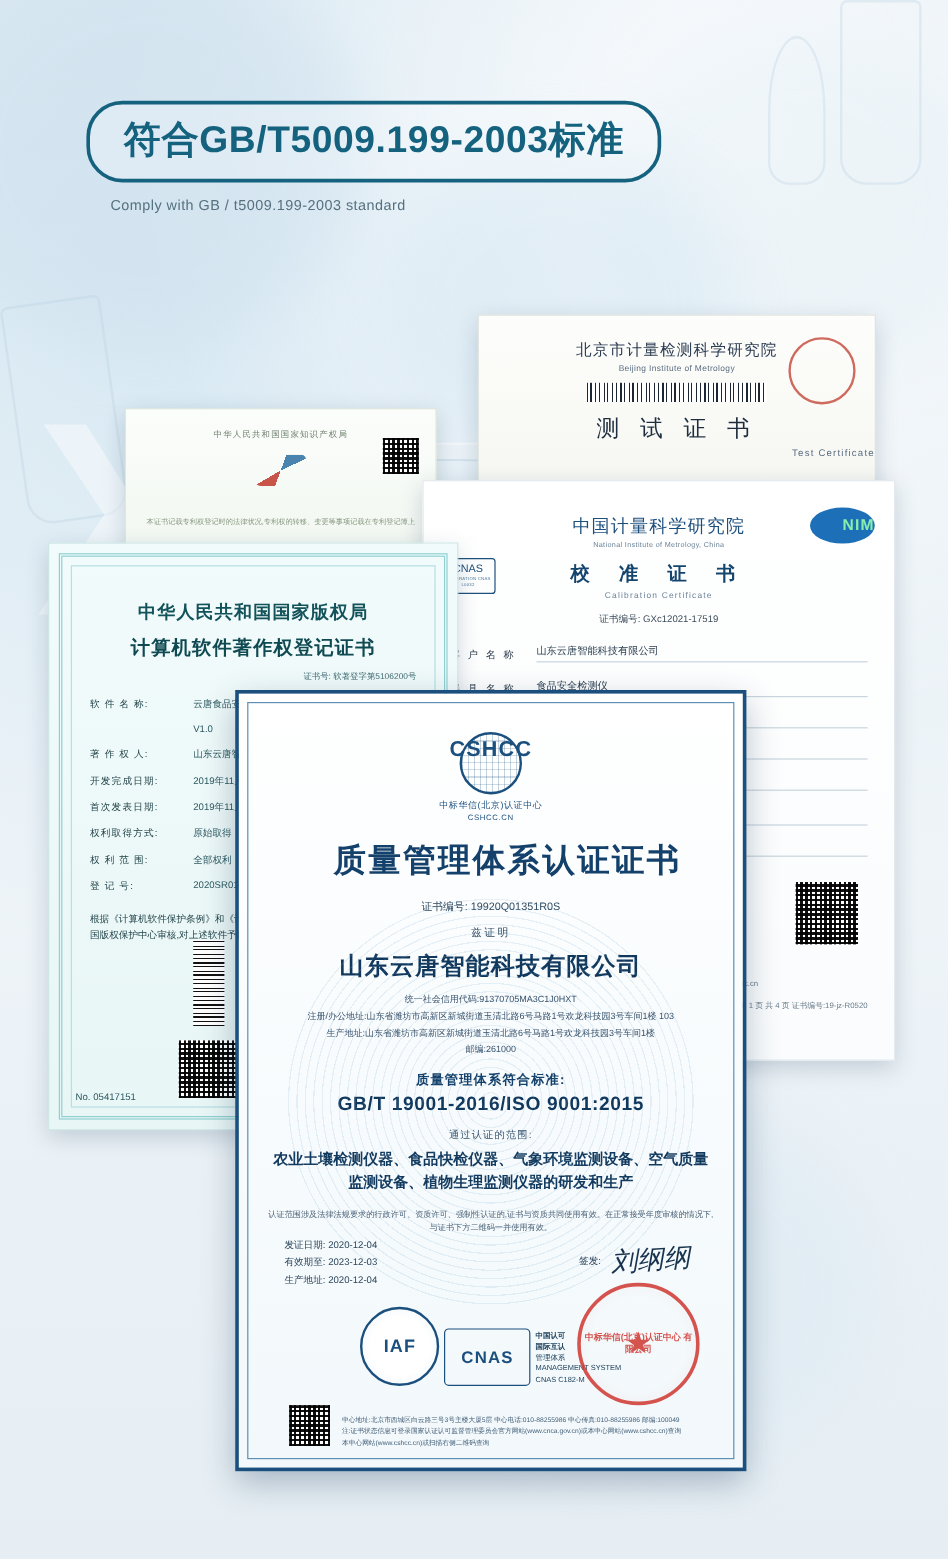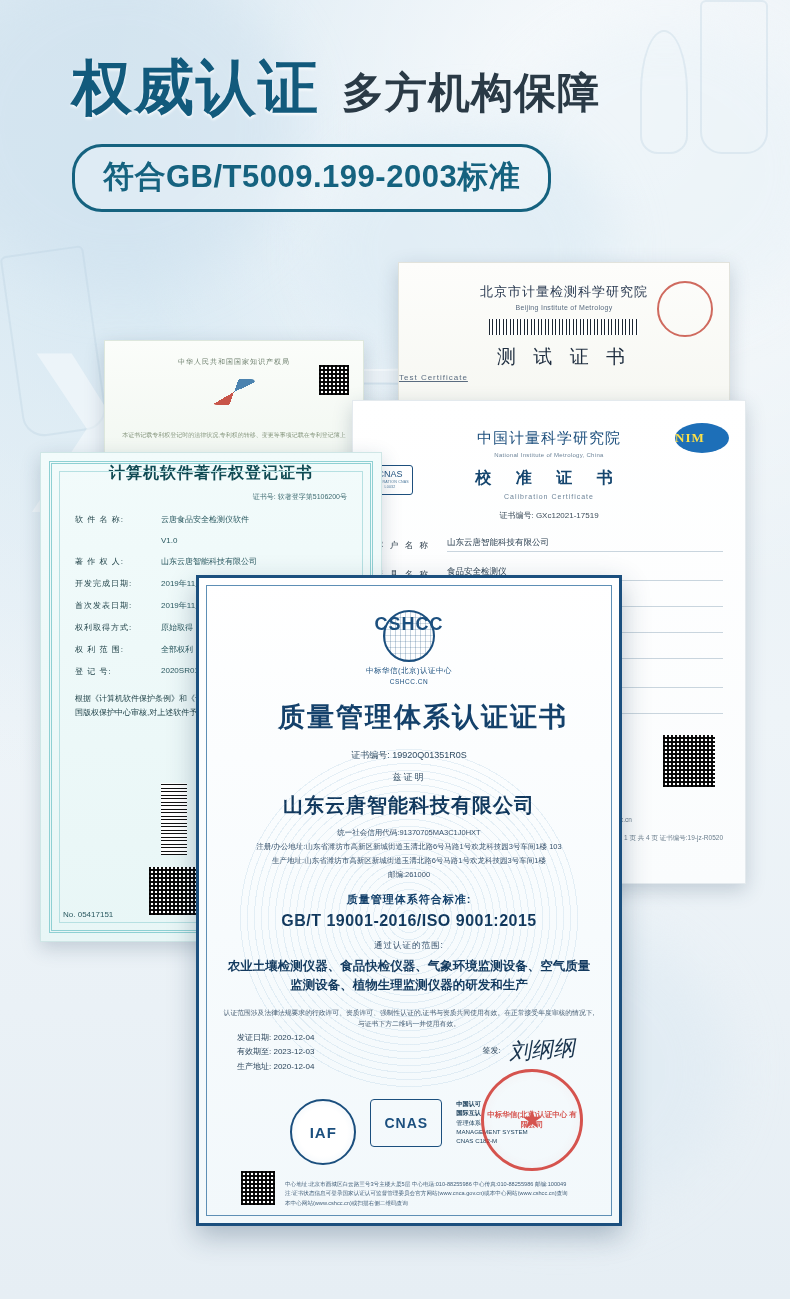--- a/index.html
+++ b/index.html
@@ -141,21 +141,21 @@
     z-index: 5;
   }
   .cert-bjm .cn-head { text-align: center; font-size: 13px; color: #2b3b52; margin-top: 20px; letter-spacing: 1px;}
   .cert-bjm .en-head { text-align: center; font-size: 7px; color: #5a6c80; margin-top: 3px; letter-spacing: .3px;}
   .cert-bjm .barcode {
     margin: 8px auto 0 auto;
     width: 150px; height: 16px;
     background: repeating-linear-gradient(90deg,#1d2733 0 1px,#fff 1px 3px,#1d2733 3px 4px,#fff 4px 7px);
   }
   .cert-bjm .big { text-align:center; font-size: 19px; color:#1e2d3f; letter-spacing: 6px; margin-top: 9px;}
-  .cert-bjm .big-en { text-align:left; font-size: 8px; color:#5a6c80; letter-spacing: 1px; margin-top: 3px; text-decoration: underline;}
+  .cert-bjm .big-en { text-align:right; font-size: 8px; color:#5a6c80; letter-spacing: 1px; margin-top: 3px;}
   .seal-round {
     position: absolute;
     border-radius: 50%;
     border: 2px solid #c0392b;
     color: #c0392b;
     opacity: .75;
   }
   .cert-bjm .seal-round { right: 16px; top: 18px; width: 52px; height: 52px; }
 
   
@@ -207,22 +207,22 @@
     position: absolute; left: 14px; top: 64px;
     width: 46px; height: 30px;
     border: 1px solid #1d4f7d; border-radius: 3px;
     font-size: 9px; color:#1d4f7d; text-align:center; line-height: 12px;
     padding-top: 2px; box-sizing: border-box;
   }
   .cert-nim .cnas .c-en { font-size: 3.6px; letter-spacing:.2px; color:#4d7a9e; line-height: 5px;}
   .cert-nim .nim-badge {
     position: absolute; right: 16px; top: 22px;
     width: 54px; height: 30px; border-radius: 50%;
-    background: #1d6fb8; color:#fde047; font-size: 13px; font-weight: bold;
-    text-align:left; line-height: 30px; letter-spacing: 1px; font-family: Liberation Serif, serif;
+    background: #1d6fb8; color:#86efac; font-size: 13px; font-weight: bold;
+    text-align:right; line-height: 30px; letter-spacing: 1px;
   }
   .cert-nim .rows { margin-top: 16px; padding: 0 22px; }
   .cert-nim .row {
     display: flex; align-items: flex-end;
     font-size: 8.5px; color:#2a3b49; margin-bottom: 14px;
   }
   .cert-nim .row .lbl { width: 72px; letter-spacing: 2px; flex: none;}
   .cert-nim .row .val {
     flex: 1; border-bottom: 1px solid #c9d5de; padding-bottom: 2px;
     color:#2d4152;
@@ -329,22 +329,22 @@
   }
   .cert-main .dates { position:absolute; left: 38px; bottom: 148px; font-size: 8px; color:#2d465c; line-height: 1.85;}
   .cert-main .sign-block { position:absolute; right: 44px; bottom: 158px; font-size: 8px; color:#2d465c;}
   .cert-main .sign-label { display:inline-block; vertical-align: middle; margin-left: 18px;}
   .cert-main .sign-name {
     display:inline-block; vertical-align: middle; margin-left: 6px;
     font-family: "Liberation Serif", serif; font-style: italic;
     font-size: 22px; color:#18334d; transform: rotate(-4deg);
   }
   .cert-main .marks {
-    position:absolute; left: 0; right: 0; bottom: 58px;
-    display:flex; align-items:flex-start; justify-content: center; gap: 14px;
+    position:absolute; left: 0; right: 0; bottom: 68px;
+    display:flex; align-items:flex-end; justify-content: center; gap: 4px;
   }
   .mark-iaf {
     width: 62px; height: 62px; border-radius: 50%;
     border: 2px solid #1b4f7e; color:#1b4f7e;
     display:flex; align-items:center; justify-content:center;
     font-size: 15px; font-weight: bold; letter-spacing: 1px;
     background: radial-gradient(circle, #ffffff 55%, #eaf2f8 100%);
   }
   .mark-cnas {
     width: 70px; height: 46px;
@@ -389,25 +389,22 @@
   <div class="bg-blob b"></div>
   <div class="bg-blob c"></div>
   <div class="bg-blob d"></div>
   <div class="bg-glass g1"></div>
   <div class="bg-glass g2"></div>
   <div class="bg-glass g3"></div>
   <div class="watermark-x">X</div>
   <div class="watermark">云唐</div>
 
   <div class="header">
-    <div class="title-row">
-      <div class="title-main">权威认证</div>
-      <div class="title-sub">多方机构保障</div>
-    </div>
     <div class="pill">符合GB/T5009.199-2003标准</div>
+    <div class="pill-en">Comply with GB / t5009.199-2003 standard</div>
   </div>
 
   <div class="cert cert-bjm">
     <div class="cn-head">北京市计量检测科学研究院</div>
     <div class="en-head">Beijing Institute of Metrology</div>
     <div class="barcode"></div>
     <div class="big">测 试 证 书</div>
     <div class="big-en">Test Certificate</div>
     <div class="seal-round"></div>
   </div>
@@ -464,20 +461,21 @@
       </div>
     </div>
     <div class="qr"></div>
     <div class="foot-line">地址:北京市朝阳区北三环东路18号  邮编:100029  电话:010-64524962  网址:www.nim.ac.cn</div>
     <div class="foot-line2">第 1 页 共 4 页  证书编号:19-jz-R0520</div>
   </div>
 
   <div class="cert cert-copy">
     <div class="orn"></div>
     <div class="orn-inner"></div>
+    <div class="head1">中华人民共和国国家版权局</div>
     <div class="head2">计算机软件著作权登记证书</div>
     <div class="regno">
       <span>证书号:</span>
       <span>软著登字第5106200号</span>
     </div>
     <div class="rows">
       <div class="row">
         <div class="lbl">软 件 名 称:</div>
         <div class="val">云唐食品安全检测仪软件</div>
       </div>

